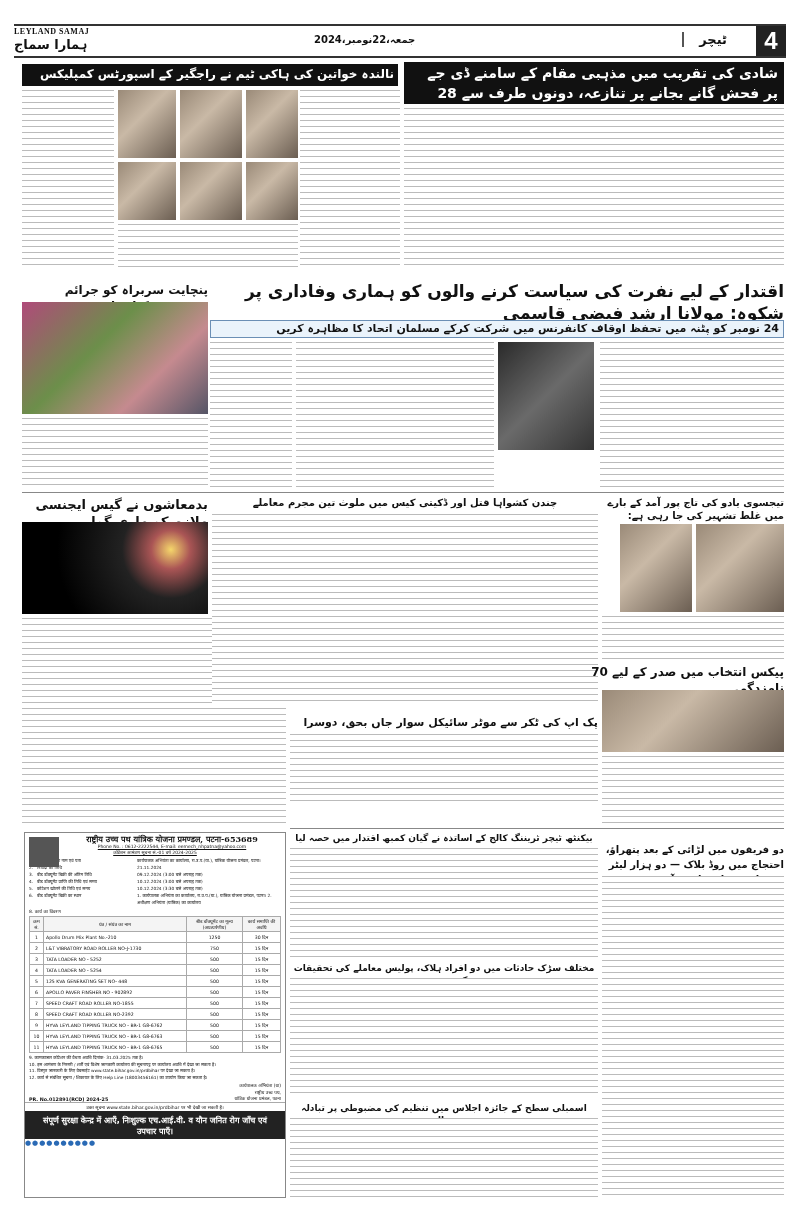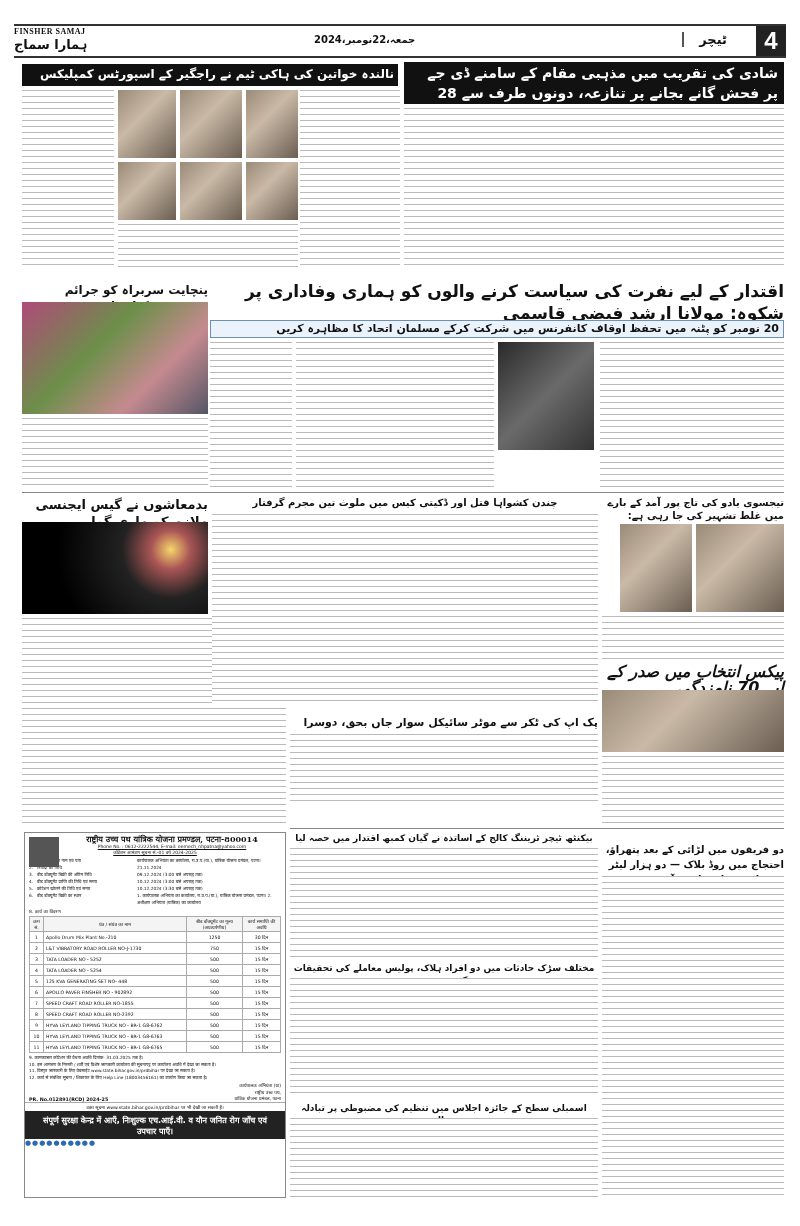--- a/index.html
+++ b/index.html
@@ -28,21 +28,21 @@
   table.tender th { font-weight: normal; background: #f4f4f4; }
   .ad-footer { background: #222; color: #fff; font-size: 8px; font-weight: bold; text-align: center; padding: 3px 16px; }
   .divider-h { background: #888; height: 1px; }
   .dots { font-size: 7px; color: #2a6ab5; letter-spacing: 1px; }
 </style>
 </head>
 <body>
 
 <div class="abs masthead">
   <div class="abs logo">
-    <div class="logo-en">FINSHER SAMAJ</div>
+    <div class="logo-en">LEYLAND SAMAJ</div>
     <div class="logo-ur rtl" style="text-align:left;">ہمارا سماج</div>
   </div>
   <div class="abs date rtl">جمعہ،22نومبر،2024</div>
   <div class="abs section rtl">ٹیچر</div>
   <div class="abs pageno">4</div>
 </div>
 
 <div class="abs hl-black rtl" style="left:404px; top:62px; width:380px; height:42px; font-size:14px; line-height:20px; padding:1px 6px;">شادی کی تقریب میں مذہبی مقام کے سامنے ڈی جے پر فحش گانے بجانے پر تنازعہ، دونوں طرف سے 28 افراد نامزد</div>
 <div class="abs text-block" style="left:404px; top:108px; width:380px; height:160px;"></div>
 
@@ -51,68 +51,68 @@
 <div class="abs photo" style="left:246px; top:90px; width:52px; height:68px;"></div>
 <div class="abs photo" style="left:180px; top:90px; width:62px; height:68px;"></div>
 <div class="abs photo" style="left:118px; top:90px; width:58px; height:68px;"></div>
 <div class="abs photo" style="left:246px; top:162px; width:52px; height:58px;"></div>
 <div class="abs photo" style="left:180px; top:162px; width:62px; height:58px;"></div>
 <div class="abs photo" style="left:118px; top:162px; width:58px; height:58px;"></div>
 <div class="abs text-block" style="left:22px; top:90px; width:92px; height:178px;"></div>
 <div class="abs text-block" style="left:118px; top:224px; width:180px; height:44px;"></div>
 
 <div class="abs heading rtl" style="left:210px; top:280px; width:574px; font-size:17px; line-height:22px;">اقتدار کے لیے نفرت کی سیاست کرنے والوں کو ہماری وفاداری پر شکوہ: مولانا ارشد فیضی قاسمی</div>
-<div class="abs subhead-box rtl" style="left:210px; top:320px; width:574px; height:18px; font-size:11px; line-height:16px; padding:0 4px;">20 نومبر کو پٹنہ میں تحفظ اوقاف کانفرنس میں شرکت کرکے مسلمان اتحاد کا مظاہرہ کریں</div>
+<div class="abs subhead-box rtl" style="left:210px; top:320px; width:574px; height:18px; font-size:11px; line-height:16px; padding:0 4px;">24 نومبر کو پٹنہ میں تحفظ اوقاف کانفرنس میں شرکت کرکے مسلمان اتحاد کا مظاہرہ کریں</div>
 <div class="abs text-block" style="left:600px; top:342px; width:184px; height:148px;"></div>
 <div class="abs photo dark" style="left:498px; top:342px; width:96px; height:108px;"></div>
 <div class="abs text-block" style="left:296px; top:342px; width:198px; height:148px;"></div>
 <div class="abs text-block" style="left:210px; top:342px; width:82px; height:148px;"></div>
 
 <div class="abs heading rtl" style="left:22px; top:282px; width:186px; font-size:12px; line-height:16px;">پنچایت سربراہ کو جرائم پیشوں نے کیا قتل</div>
 <div class="abs photo crowd" style="left:22px; top:302px; width:186px; height:112px;"></div>
 <div class="abs text-block" style="left:22px; top:418px; width:186px; height:70px;"></div>
 
 <div class="abs divider-h" style="left:22px; top:492px; width:762px;"></div>
 
 <div class="abs heading rtl" style="left:22px; top:496px; width:186px; font-size:13px; line-height:17px;">بدمعاشوں نے گیس ایجنسی ملازم کو ماری گولی</div>
 <div class="abs photo gun" style="left:22px; top:522px; width:186px; height:92px;"></div>
 <div class="abs text-block" style="left:22px; top:618px; width:264px; height:208px;"></div>
 
-<div class="abs heading rtl" style="left:212px; top:496px; width:386px; font-size:10px; line-height:14px; text-align:center;">چندن کشواہا قتل اور ڈکیتی کیس میں ملوث تین مجرم گرفتار</div>
+<div class="abs heading rtl" style="left:212px; top:496px; width:386px; font-size:10px; line-height:14px; text-align:center;">چندن کشواہا قتل اور ڈکیتی کیس میں ملوث تین مجرم معاملے</div>
 <div class="abs text-block" style="left:212px; top:514px; width:386px; height:192px;"></div>
 
 <div class="abs heading rtl" style="left:290px; top:716px; width:308px; font-size:11px; line-height:14px;">پک اپ کی ٹکر سے موٹر سائیکل سوار جاں بحق، دوسرا زخمی</div>
 <div class="abs text-block" style="left:290px; top:734px; width:308px; height:70px;"></div>
 
 <div class="abs heading rtl" style="left:602px; top:496px; width:182px; font-size:10px; line-height:13px;">تیجسوی یادو کی تاج پور آمد کے بارے میں غلط تشہیر کی جا رہی ہے: فیاض احمد</div>
 <div class="abs photo" style="left:696px; top:524px; width:88px; height:88px;"></div>
 <div class="abs photo" style="left:620px; top:524px; width:72px; height:88px;"></div>
 <div class="abs text-block" style="left:602px; top:616px; width:182px; height:44px;"></div>
 
-<div class="abs heading rtl" style="left:590px; top:664px; width:194px; font-size:16px; line-height:16px;font-style:italic;">پیکس انتخاب میں صدر کے لیے 70 نامزدگی</div>
+<div class="abs heading rtl" style="left:590px; top:664px; width:194px; font-size:12px; line-height:16px;">پیکس انتخاب میں صدر کے لیے 70 نامزدگی</div>
 <div class="abs photo" style="left:602px; top:690px; width:182px; height:62px;"></div>
 <div class="abs text-block" style="left:602px; top:756px; width:182px; height:68px;"></div>
 
 <div class="abs divider-h" style="left:290px; top:828px; width:494px;"></div>
 
 <div class="abs heading rtl" style="left:290px; top:832px; width:308px; font-size:9px; line-height:13px; text-align:center;">بیکنٹھ ٹیچر ٹریننگ کالج کے اساتذہ نے گیان کمبھ اقتدار میں حصہ لیا</div>
 <div class="abs text-block" style="left:290px; top:848px; width:308px; height:110px;"></div>
 
 <div class="abs heading rtl" style="left:602px; top:842px; width:182px; font-size:10px; line-height:15px;">دو فریقوں میں لڑائی کے بعد پتھراؤ، احتجاج میں روڈ بلاک — دو ہزار لیٹر سے زائد مہوا شراب برآمد</div>
 <div class="abs text-block" style="left:602px; top:876px; width:182px; height:320px;"></div>
 
 <div class="abs heading rtl" style="left:290px; top:962px; width:308px; font-size:9px; line-height:12px; text-align:center;">مختلف سڑک حادثات میں دو افراد ہلاک، پولیس معاملے کی تحقیقات کر رہی ہے</div>
 <div class="abs text-block" style="left:290px; top:978px; width:308px; height:118px;"></div>
 
 <div class="abs heading rtl" style="left:290px; top:1102px; width:308px; font-size:9px; line-height:12px; text-align:center;">اسمبلی سطح کے جائزہ اجلاس میں تنظیم کی مضبوطی پر تبادلہ خیال</div>
 <div class="abs text-block" style="left:290px; top:1118px; width:308px; height:80px;"></div>
 
 <div class="abs ad">
   <div class="abs" style="left:4px; top:4px; width:30px; height:30px; background:#555;"></div>
-  <div class="ad-title" style="font-size:8px; padding-left:34px;">राष्ट्रीय उच्च पथ यांत्रिक योजना प्रमण्डल, पटना-800014</div>
+  <div class="ad-title" style="font-size:8px; padding-left:34px;">राष्ट्रीय उच्च पथ यांत्रिक योजना प्रमण्डल, पटना-653689</div>
   <div style="font-size:4.5px; text-align:center; text-decoration:underline; padding-left:34px;">Phone No. : 0612-2222544, E-mail: eemech_nhpatna@yahoo.com</div>
   <div style="font-size:4.5px; text-align:center; text-decoration:underline; margin-bottom:2px;">कोटेशन आमंत्रण सूचना सं.-01 वर्ष 2024-2025</div>
 
   <div style="font-size:4.3px; line-height:7px; padding:0 4px;">
     <div style="display:flex;">
         <span style="width:8px;">1.</span>
         <span style="width:100px;">निविदाकर्ता का नाम एवं पता</span>
         <span style="flex:1;">कार्यपालक अभियंता का कार्यालय, रा.उ.प.(या.), यांत्रिक योजना प्रमंडल, पटना।</span>
       </div>
     <div style="display:flex;">

